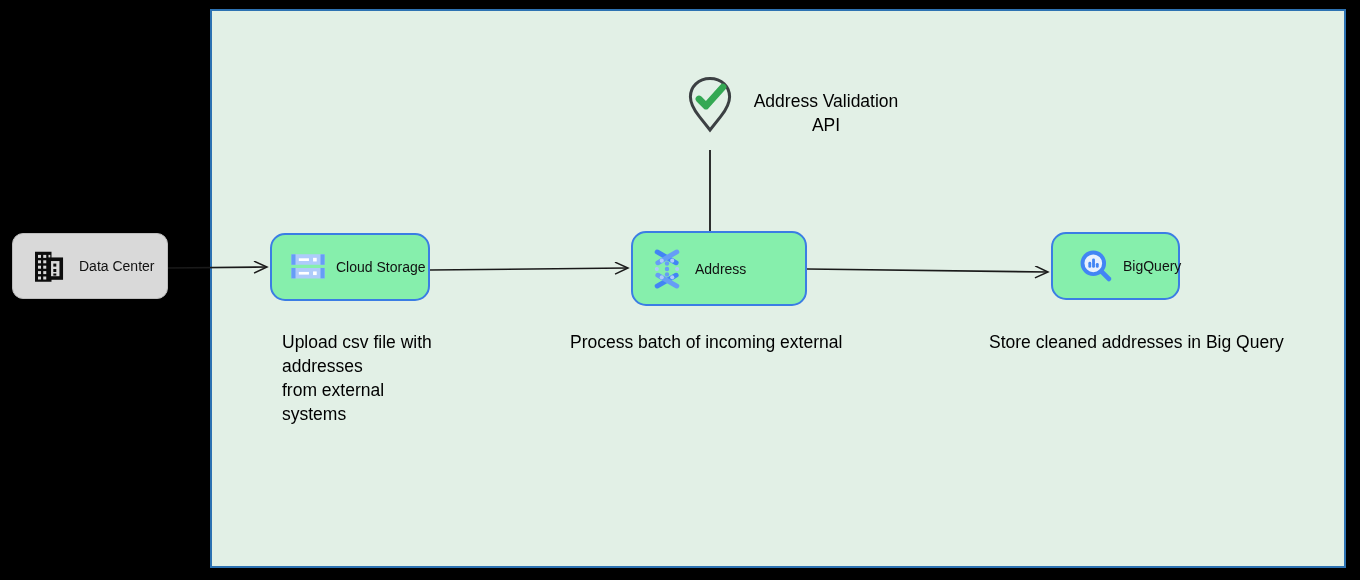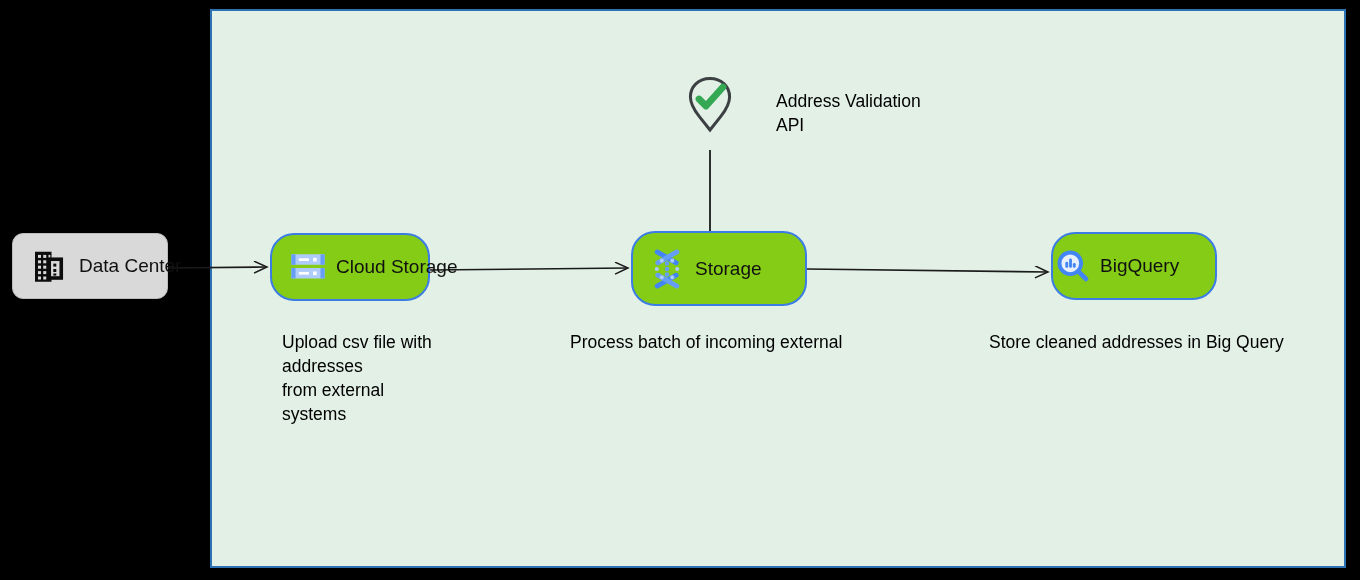--- a/index.html
+++ b/index.html
@@ -8,45 +8,45 @@
     position:relative; width:1360px; height:580px; background:#000;
     overflow:hidden;
   }
   .panel {
     position:absolute; left:210px; top:9px; width:1136px; height:559px;
     background:#e2f0e6; border:2px solid #2d72b2; box-sizing:border-box;
   }
   .arrows { position:absolute; left:0; top:0; width:1360px; height:580px; pointer-events:none; }
   .node {
     position:absolute; box-sizing:border-box; display:flex; align-items:center;
-    background:#84cc16; border:2px solid #3b7de4; border-radius:24px;
+    background:#86efac; border:2px solid #3b7de4; border-radius:15px;
   }
   .node .icon { flex:0 0 auto; display:flex; align-items:center; justify-content:center; }
-  .node .label { font-size:19px; color:#111; white-space:nowrap; }
+  .node .label { font-size:14px; color:#111; white-space:nowrap; }
   #node-datacenter {
     left:12px; top:233px; width:156px; height:66px;
     background:#d9d9d9; border:1px solid #bdbdbd; border-radius:11px;
     padding-left:16px;
   }
   #node-datacenter .label { margin-left:14px; }
   #node-cloudstorage { left:270px; top:233px; width:160px; height:68px; padding-left:17px; }
   #node-cloudstorage .label { margin-left:9px; }
   #node-dataflow { left:631px; top:231px; width:176px; height:75px; padding-left:16px; }
   #node-dataflow .label { margin-left:10px; }
-  #node-bigquery { left:1051px; top:232px; width:166px; height:68px; padding-left:2px; }
+  #node-bigquery { left:1051px; top:232px; width:129px; height:68px; padding-left:25px; }
   #node-bigquery .label { margin-left:9px; }
   .caption {
     position:absolute; font-size:17.5px; color:#000; line-height:24px;
     white-space:pre-line;
   }
   #caption-cloudstorage { left:282px; top:330px; width:230px; }
   #caption-dataflow { left:570px; top:330px; width:360px; }
   #caption-bigquery { left:989px; top:330px; width:350px; }
   #pin { position:absolute; left:684px; top:76px; width:52px; height:62px; }
-  #caption-validation { left:776px; top:89px; width:200px; }
+  #caption-validation { left:726px; top:89px; width:200px;text-align:center; }
 </style>
 </head>
 <body>
 
 <div id="stage">
 
   <div class="panel"></div>
 
   <svg class="arrows" viewBox="0 0 1360 580" xmlns="http://www.w3.org/2000/svg">
     <defs>
@@ -138,21 +138,21 @@
           <circle cx="7.8" cy="17.1" r="1.25"></circle>
           <circle cx="14.2" cy="17.1" r="1.25"></circle>
         </g>
         <g fill="#669df6">
           <circle cx="11" cy="8.6" r="1.35"></circle>
           <circle cx="11" cy="12" r="1.35"></circle>
           <circle cx="11" cy="15.4" r="1.35"></circle>
         </g>
       </svg>
     </span>
-    <span class="label">Storage</span>
+    <span class="label">Address</span>
   </div>
 
   <div class="node" id="node-bigquery">
     <span class="icon">
       <svg width="36" height="36" viewBox="0 0 24 24" xmlns="http://www.w3.org/2000/svg">
         <circle cx="10.2" cy="10.2" r="7.2" fill="#e8f0fe" stroke="#4285f4" stroke-width="2.6"></circle>
         <g fill="#4285f4">
           <rect x="6.9" y="9.2" width="1.9" height="4" rx="0.9"></rect>
           <rect x="9.4" y="7" width="1.9" height="6.2" rx="0.9"></rect>
           <rect x="11.9" y="10" width="1.9" height="3.2" rx="0.9"></rect>

